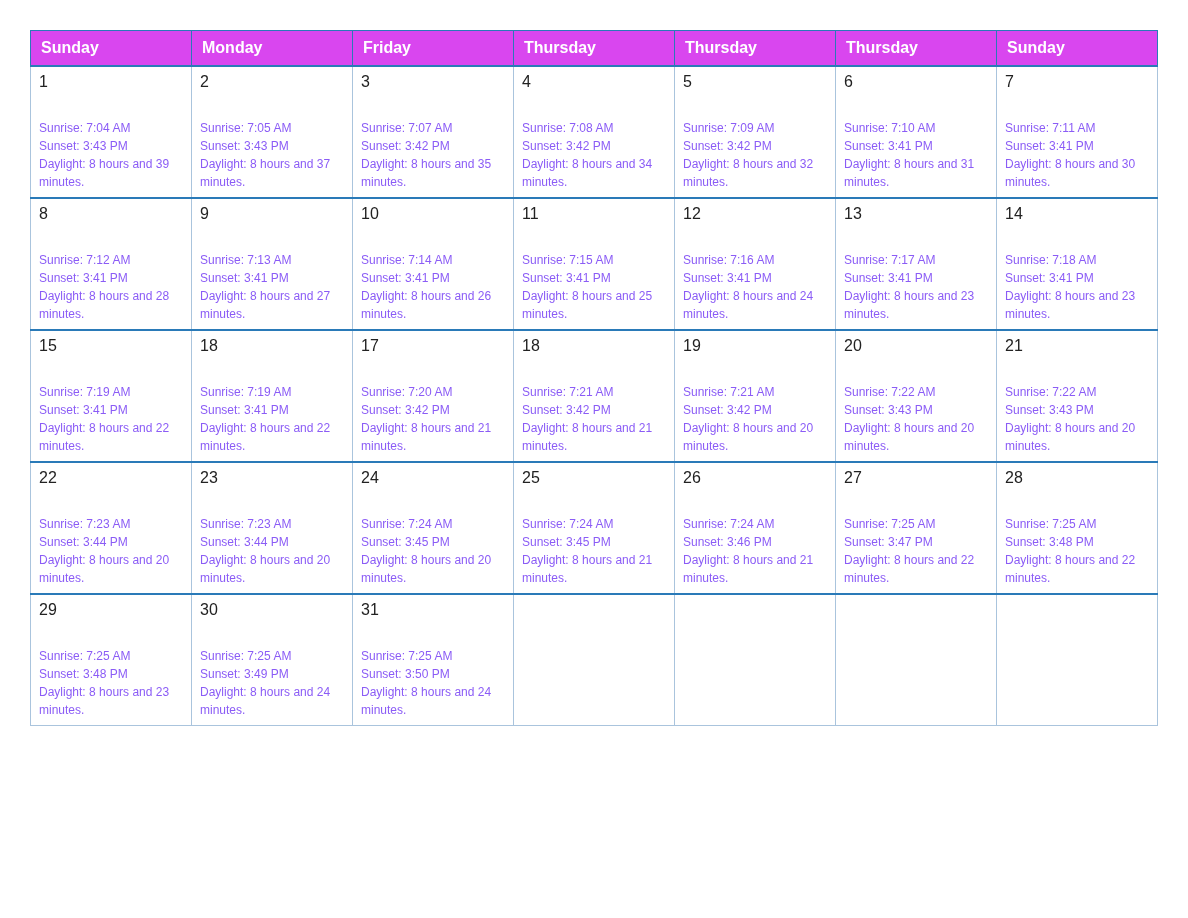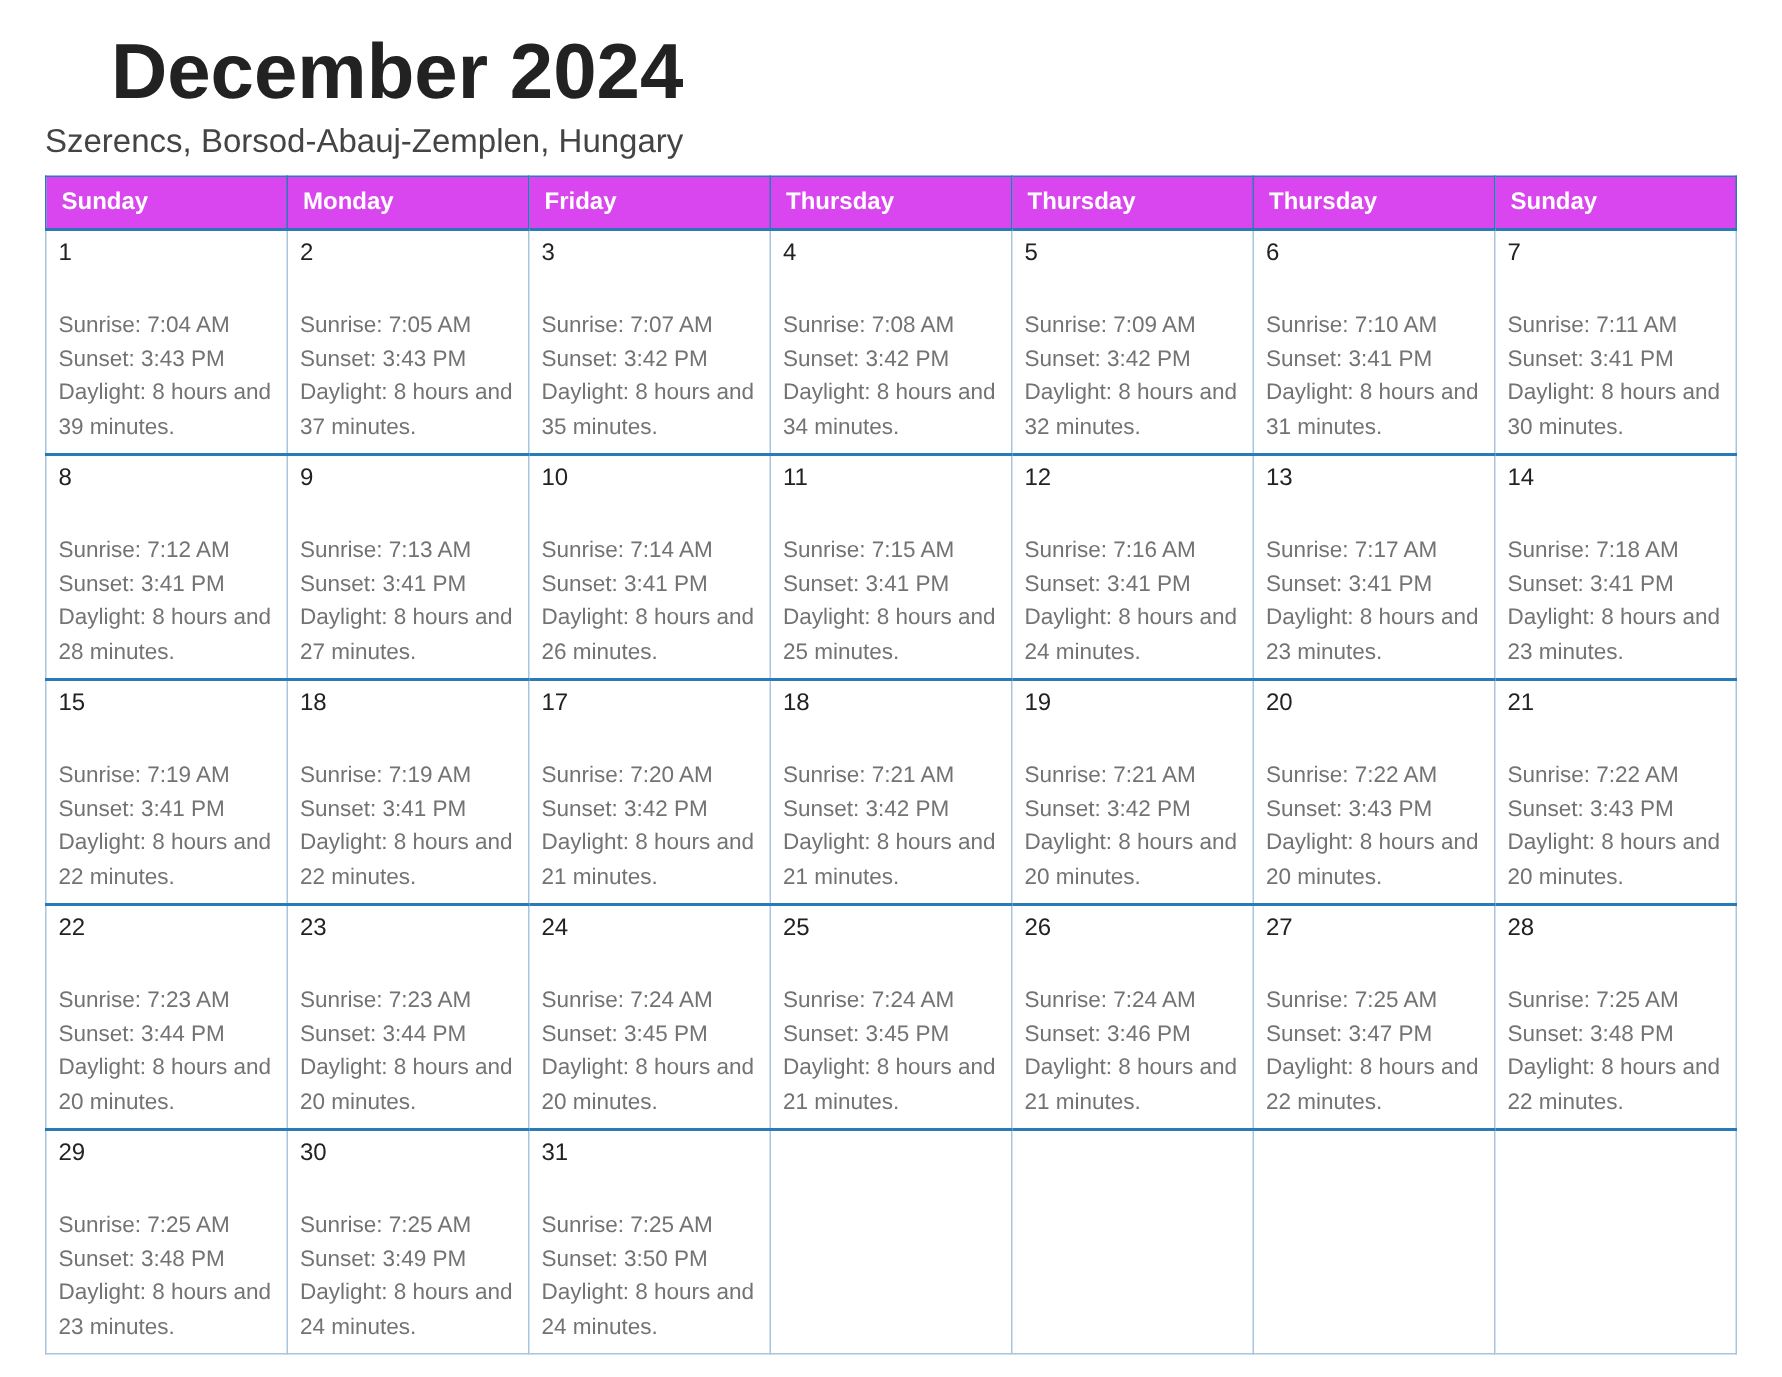--- a/index.html
+++ b/index.html
@@ -87,37 +87,33 @@
     tr:first-child td { border-top: 2px solid #2a7ab8; }
     .week-row td { border-top: 2px solid #2a7ab8; }
     .day-number {
       font-size: 16px;
       font-weight: normal;
       color: #222;
       margin-bottom: 4px;
       display: block;
     }
     .day-info {
-      font-size: 15px;
-      color: #737373;
+      font-size: 12px;
+      color: #8b5cf6;
       line-height: 1.5;
       margin-top: 28px;
     }
     td.empty {
       background: #fff;
     }
   </style>
 </head>
 <body>
 
 <div class="header-area">
-  <div class="title-area">
-    <div class="calendar-title">December 2024</div>
-    <div class="calendar-subtitle">Szerencs, Borsod-Abauj-Zemplen, Hungary</div>
-  </div>
 </div>
 
 <table>
   <thead>
     <tr>
         <th>Sunday</th>
         <th>Monday</th>
         <th>Friday</th>
         <th>Thursday</th>
         <th>Thursday</th>

